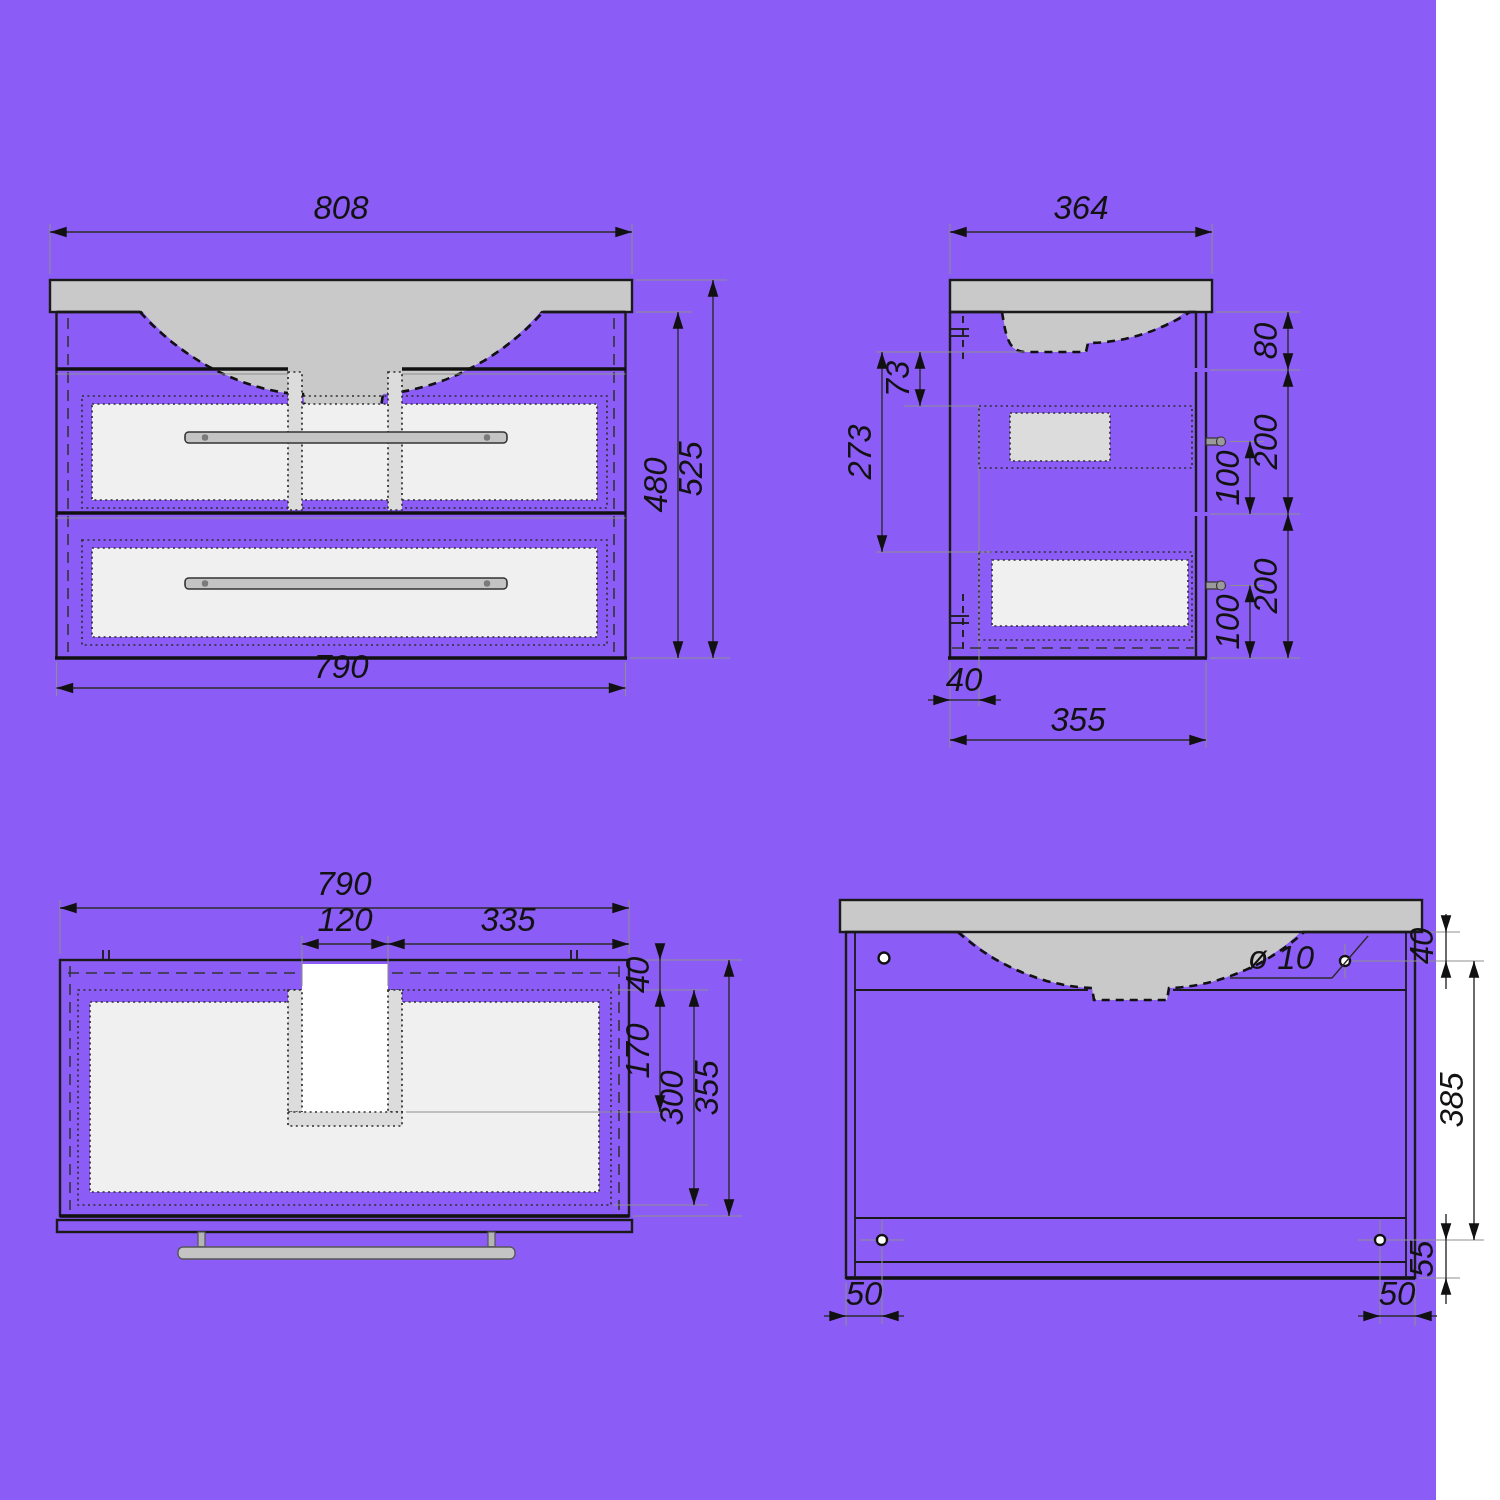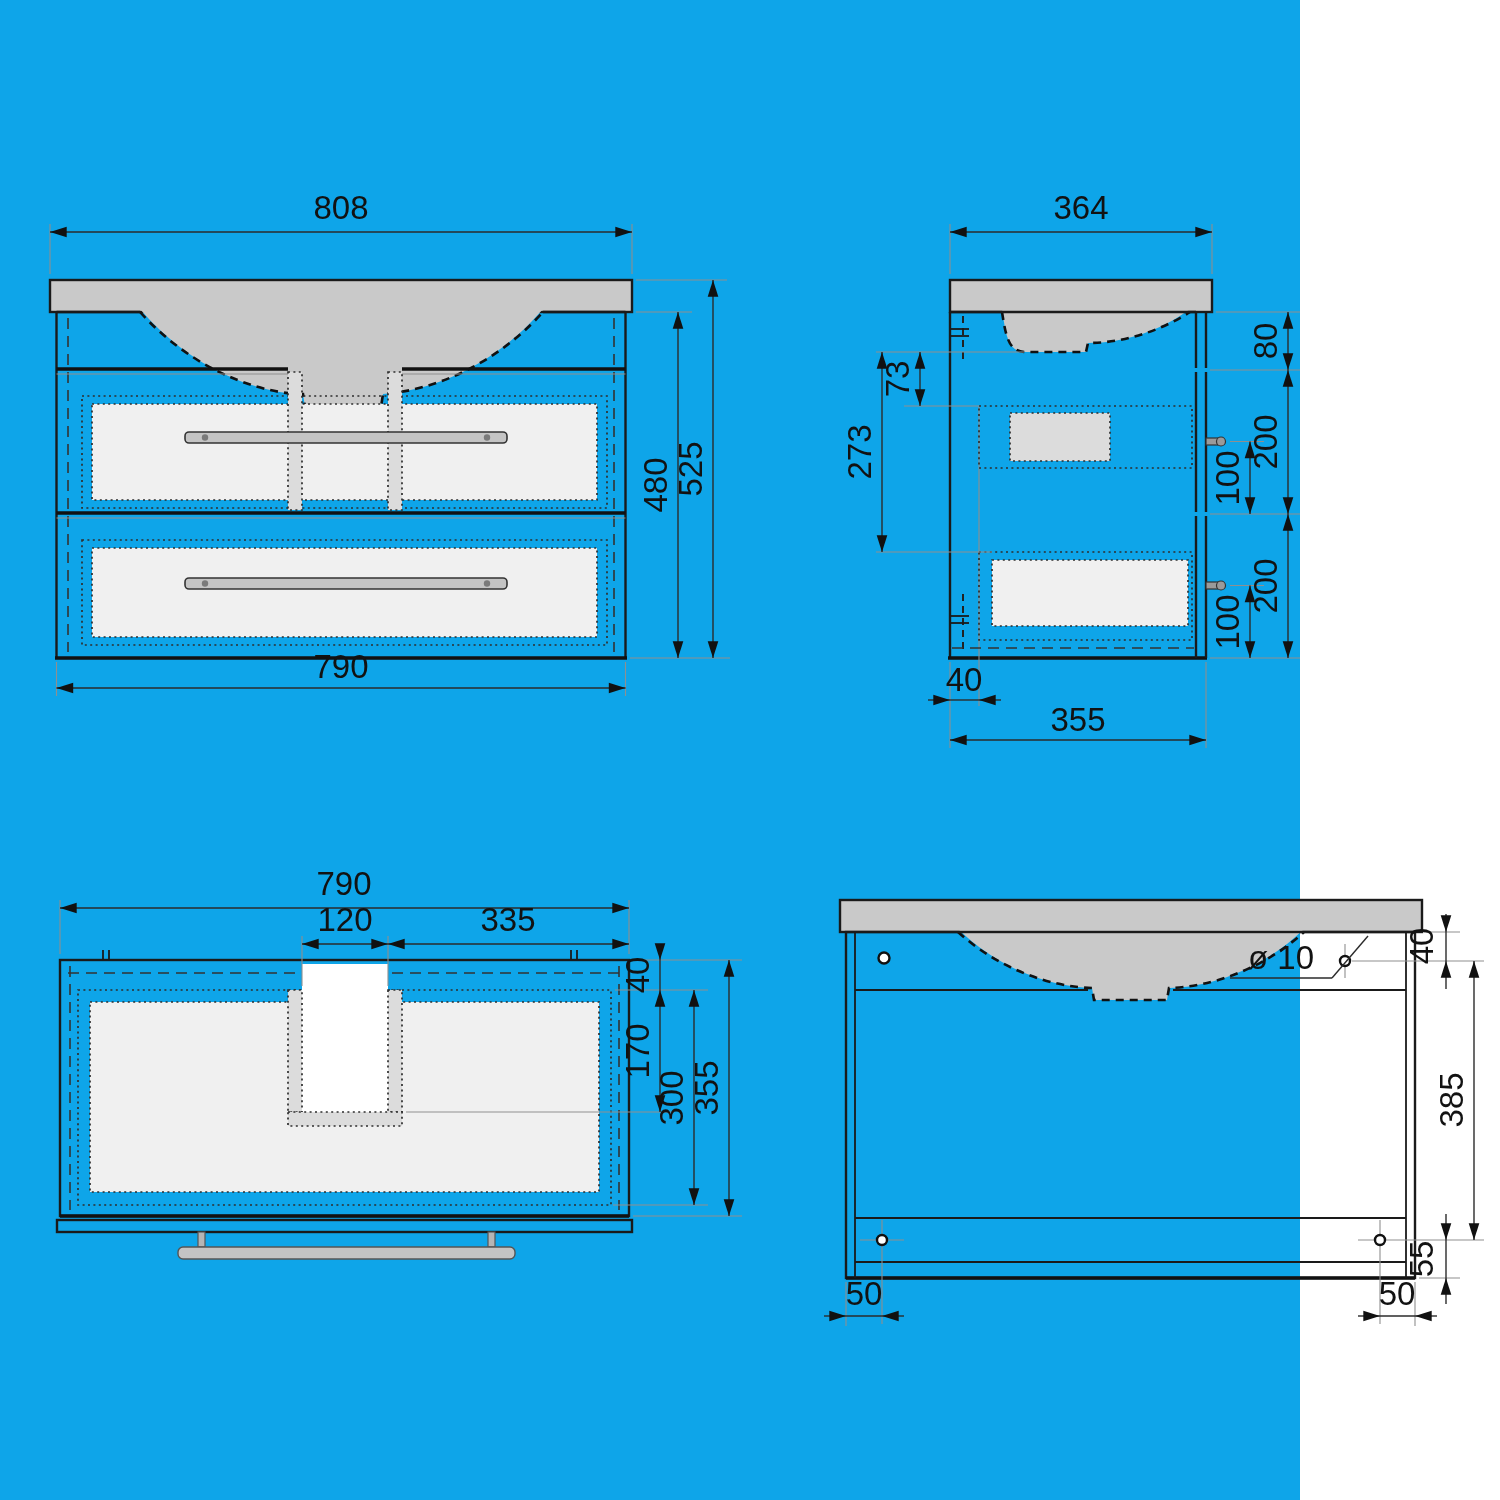--- a/index.html
+++ b/index.html
@@ -1,16 +1,16 @@
 <!DOCTYPE html>
 <html><head>
 <meta charset="utf-8">
 <style>
   html,body{margin:0;padding:0;background:#ffffff;}
-  .page{width:1300px;height:1500px;background:#0ea5e9;position:relative;}
+  .page{width:1436px;height:1500px;background:#8b5cf6;position:relative;font-style:italic;}
   svg{display:block;}
   svg text{font-family:"Liberation Sans",sans-serif;font-size:33px;fill:#121212;}
   .s2{stroke:#1a1a1a;stroke-width:2.4;fill:none;}
   .s2t{stroke:#1a1a1a;stroke-width:1.8;fill:none;}
   .s3{stroke:#111;stroke-width:3.6;fill:none;}
   .ext{stroke:#8f8f8f;stroke-width:1.1;fill:none;}
   .dim{stroke:#2b2b2b;stroke-width:1.4;fill:none;}
   .dot{stroke:#2e2e2e;stroke-width:1.7;fill:none;stroke-dasharray:2 3.4;}
   .dotg{stroke:#2e2e2e;stroke-width:1.7;fill:#dcdcdc;stroke-dasharray:2 3.4;}
   .dotl{stroke:#2e2e2e;stroke-width:1.7;fill:#f0f0f0;stroke-dasharray:2 3.4;}

